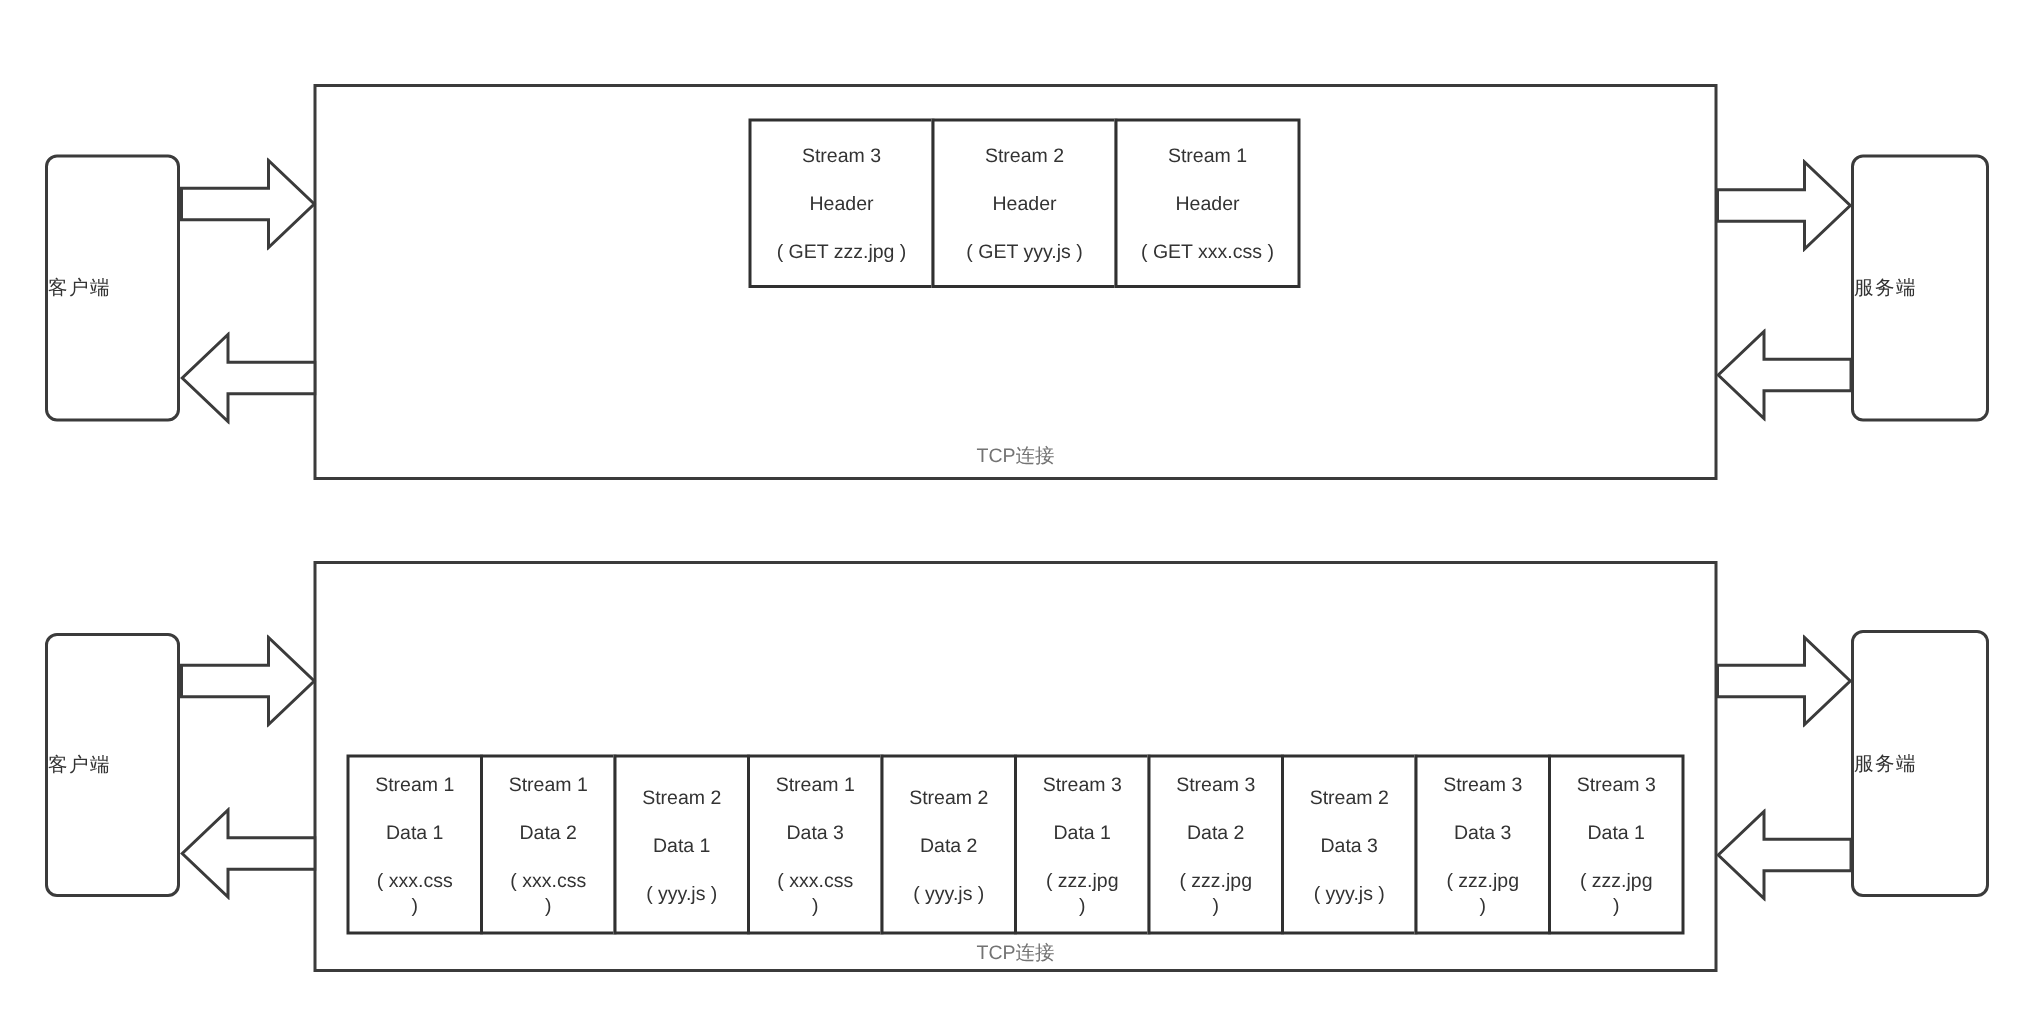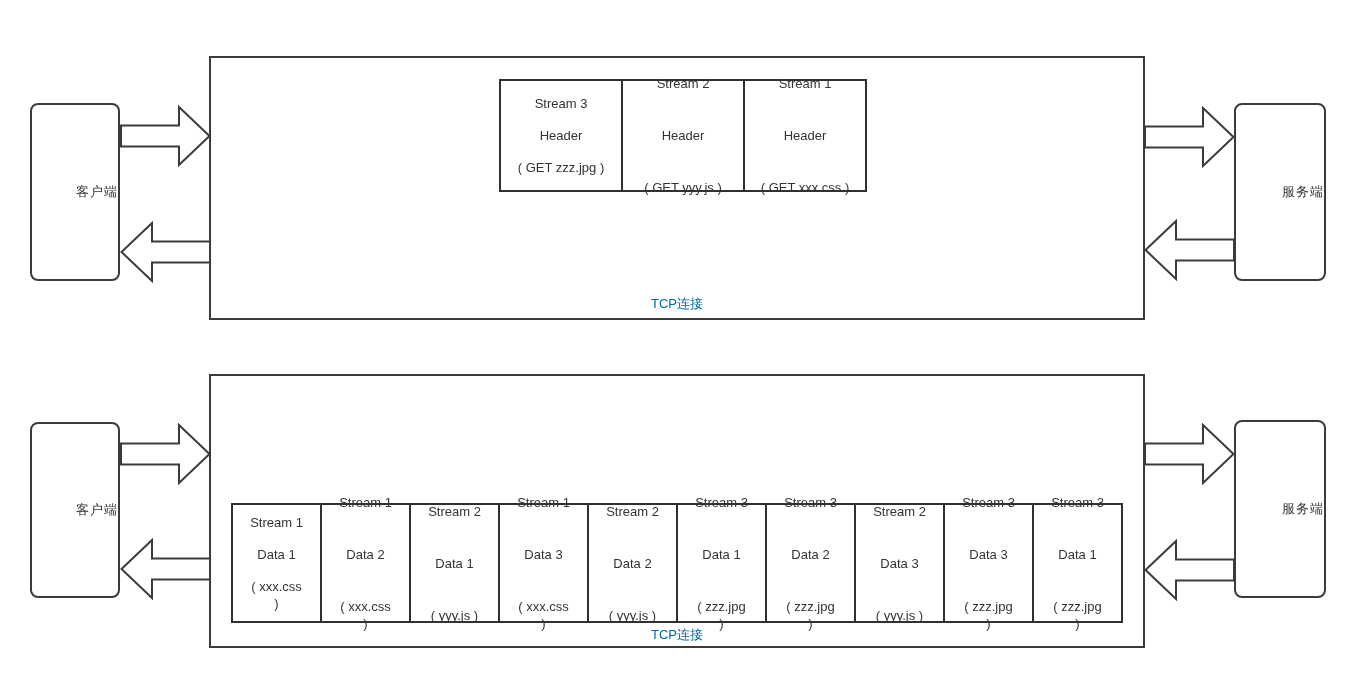--- a/index.html
+++ b/index.html
@@ -14,45 +14,44 @@
   }
   .abs { position: absolute; box-sizing: border-box; }
   .box {
     border: 2px solid #3b3b3b;
     background: #ffffff;
   }
   .endpoint {
     border-radius: 8px;
     display: flex;
     align-items: center;
-    justify-content: flex-end;
+    justify-content: flex-start;
     font-size: 13px;
     letter-spacing: 1px;
-    padding-left: 23px;
   }
   .tcp-label {
     text-align: center;
     font-size: 13px;
     line-height: 18px;
-    color: #0369a1;
+    color: #737373;
   }
   .strip { display: flex; }
   .cell {
     box-sizing: border-box;
     border: 2px solid #303030;
     background: #ffffff;
     display: flex;
     flex-direction: column;
     justify-content: center;
     align-items: center;
     text-align: center;
     font-size: 13px;
     color: #333333;
   }
-  .cell + .cell { margin-left: -2px; gap: 20px; }
+  .cell + .cell { margin-left: -2px; }
   .cell .line { line-height: 17px; margin: 7.5px 0; }
   .header-cell { width: 124px; height: 113px; }
   .data-cell { width: 91px; height: 120px; }
   .data-cell .detail { display: inline-block; max-width: 52px; }
   .arrow { position: absolute; }
   .arrow polygon {
     fill: #ffffff;
     stroke: #3b3b3b;
     stroke-width: 2;
     stroke-linejoin: miter;

